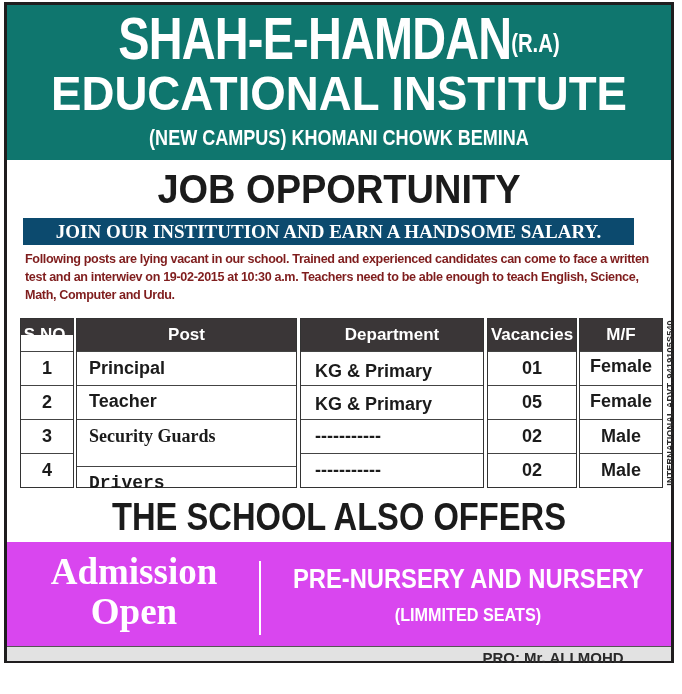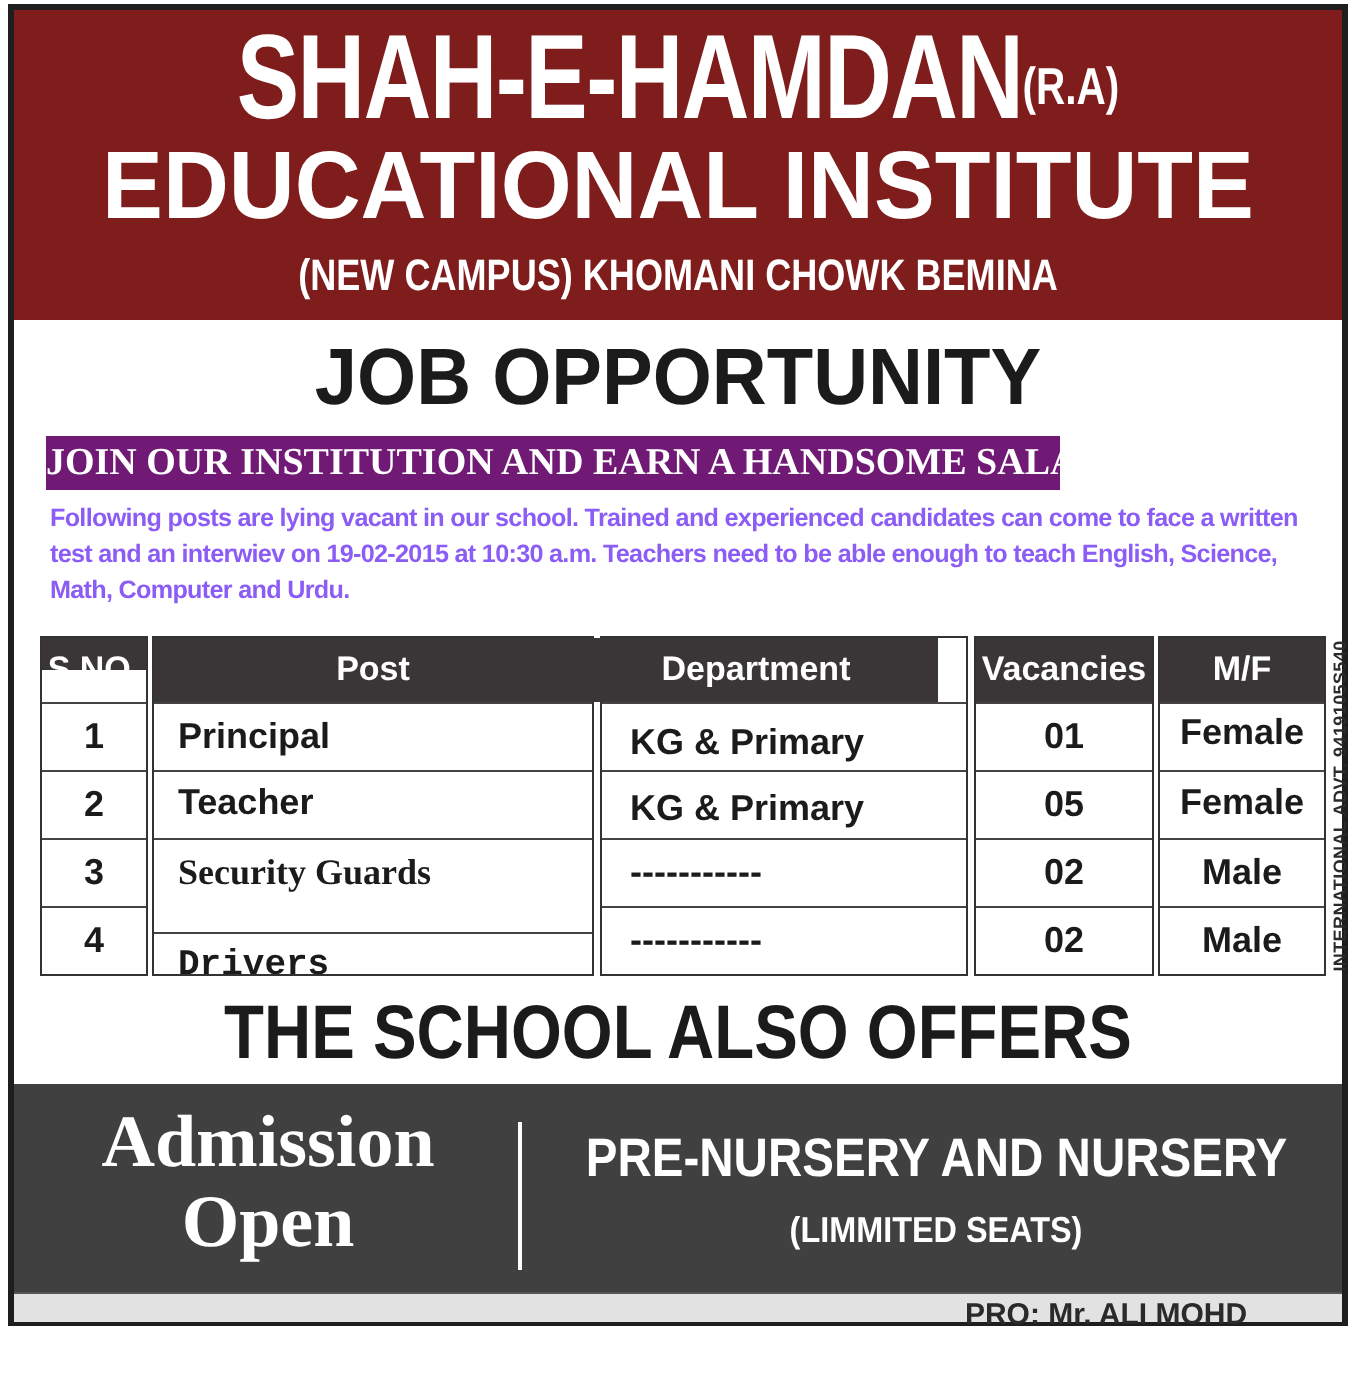--- a/index.html
+++ b/index.html
@@ -1,34 +1,34 @@
 <!DOCTYPE html>
 <html><head>
 <meta charset="utf-8">
 <style>
   html, body { margin:0; padding:0; background:#ffffff; }
   body { width:682px; height:694px; position:relative; overflow:hidden; font-family:"Liberation Sans", sans-serif; }
   .frame { position:absolute; left:4px; top:2px; width:670px; height:661px; border:3px solid #1f1d1e; box-sizing:border-box; background:#fff; }
-  .header { position:absolute; left:0; top:0; width:664px; height:155px; background:#7f1d1d; color:#fff; text-align:center; }
+  .header { position:absolute; left:0; top:0; width:664px; height:155px; background:#0f766e; color:#fff; text-align:center; }
   .title1 { position:absolute; left:0; right:0; top:2px; font-family:"Liberation Sans", sans-serif; font-weight:bold; font-size:60px; line-height:64px; letter-spacing:-1px; transform:scaleX(0.78); transform-origin:center; white-space:nowrap; }
   .title1 sup { font-size:26px; vertical-align:top; position:relative; top:4px; letter-spacing:0; }
   .title2 { position:absolute; left:0; right:0; top:62px; font-weight:bold; font-size:48px; line-height:54px; white-space:nowrap; transform:scaleX(0.95); transform-origin:center; }
   .title3 { position:absolute; left:0; right:0; top:119px; font-weight:bold; font-size:22px; line-height:28px; white-space:nowrap; transform:scaleX(0.82); transform-origin:center; }
   .job { position:absolute; left:0; right:0; top:160px; text-align:center; font-weight:bold; font-size:40px; line-height:48px; color:#1b1b1b; white-space:nowrap; transform:scaleX(0.95); }
-  .salary { position:absolute; left:16px; width:507px; top:213px; height:27px; background:#701a75; color:#fff; text-align:center; font-family:"Liberation Serif", serif; font-weight:bold; font-size:19px; line-height:27px; white-space:nowrap; }
-  .para { position:absolute; left:18px; width:640px; top:245px; font-size:12.6px; line-height:18px; color:#8b5cf6; font-weight:bold; letter-spacing:-0.35px; }
+  .salary { position:absolute; left:16px; width:611px; top:213px; height:27px; background:#0c4a6e; color:#fff; text-align:center; font-family:"Liberation Serif", serif; font-weight:bold; font-size:19px; line-height:27px; white-space:nowrap; }
+  .para { position:absolute; left:18px; width:640px; top:245px; font-size:12.6px; line-height:18px; color:#7f1d1d; font-weight:bold; letter-spacing:-0.35px; }
   .col { position:absolute; border:1px solid #333; box-sizing:border-box; }
   .hcell { position:absolute; background:#3a3637; color:#fff; font-weight:bold; font-size:17px; text-align:center; line-height:32px; white-space:nowrap; }
   .cell { position:absolute; color:#1b1b1b; font-weight:bold; font-size:18px; line-height:33px; white-space:nowrap; border-top:1px solid #444; box-sizing:border-box; }
   .center { text-align:center; }
   .left { text-align:left; padding-left:12px; }
   .side { position:absolute; left:655px; top:318px; width:14px; height:168px; }
   .side span { position:absolute; left:50%; top:50%; transform:translate(-50%,-50%) rotate(-90deg); font-size:9px; font-weight:bold; white-space:nowrap; color:#2a2a2a; letter-spacing:0.2px; }
   .offers { position:absolute; left:0; right:0; top:488px; text-align:center; font-weight:bold; font-size:38px; line-height:48px; color:#1b1b1b; white-space:nowrap; transform:scaleX(0.86); }
-  .band { position:absolute; left:0; top:537px; width:664px; height:104px; background:#404040; color:#fff; }
+  .band { position:absolute; left:0; top:537px; width:664px; height:104px; background:#d946ef; color:#fff; }
   .adm { position:absolute; left:14px; width:226px; top:10px; text-align:center; font-family:"Liberation Serif", serif; font-weight:bold; font-size:37px; line-height:40px; }
   .vbar { position:absolute; left:252px; top:19px; width:2px; height:74px; background:#fff; }
   .nurs { position:absolute; left:262px; width:398px; top:20px; text-align:center; font-weight:bold; font-size:27px; line-height:34px; white-space:nowrap; transform:scaleX(0.88); transform-origin:center; }
   .seats { position:absolute; left:262px; width:398px; top:60px; text-align:center; font-weight:bold; font-size:18px; line-height:26px; white-space:nowrap; transform:scaleX(0.9); }
 </style>
 </head>
 <body>
 
 <div class="frame">
 
@@ -45,21 +45,21 @@
   <div>
 
     <div class="col" style="left:13px;top:313px;width:54px;height:170px;"></div>
     <div class="col" style="left:69px;top:313px;width:221px;height:170px;"></div>
     <div class="col" style="left:293px;top:313px;width:184px;height:170px;"></div>
     <div class="col" style="left:480px;top:313px;width:90px;height:170px;"></div>
     <div class="col" style="left:572px;top:313px;width:84px;height:170px;"></div>
 
     <div class="hcell" style="left:14px;top:314px;width:52px;height:16px;">S.NO.</div>
     <div class="hcell" style="left:70px;top:314px;width:219px;height:32px;">Post</div>
-    <div class="hcell" style="left:280px;top:314px;width:182px;height:32px;">Department</div>
+    <div class="hcell" style="left:294px;top:314px;width:182px;height:32px;">Department</div>
     <div class="hcell" style="left:481px;top:314px;width:88px;height:32px;">Vacancies</div>
     <div class="hcell" style="left:573px;top:314px;width:82px;height:32px;text-align:center;">M/F</div>
 
     <div>
       <div class="cell center" style="left:14px;top:346px;width:52px;height:34px;">1</div>
       <div class="cell left" style="left:70px;top:346px;width:219px;height:34px;">Principal</div>
       <div class="cell left" style="left:294px;top:346px;width:182px;height:34px;padding-left:14px;line-height:38px;">KG &amp; Primary</div>
       <div class="cell center" style="left:481px;top:346px;width:88px;height:34px;">01</div>
       <div class="cell center" style="left:573px;top:346px;width:82px;height:34px;line-height:28px;">Female</div>
     </div>

